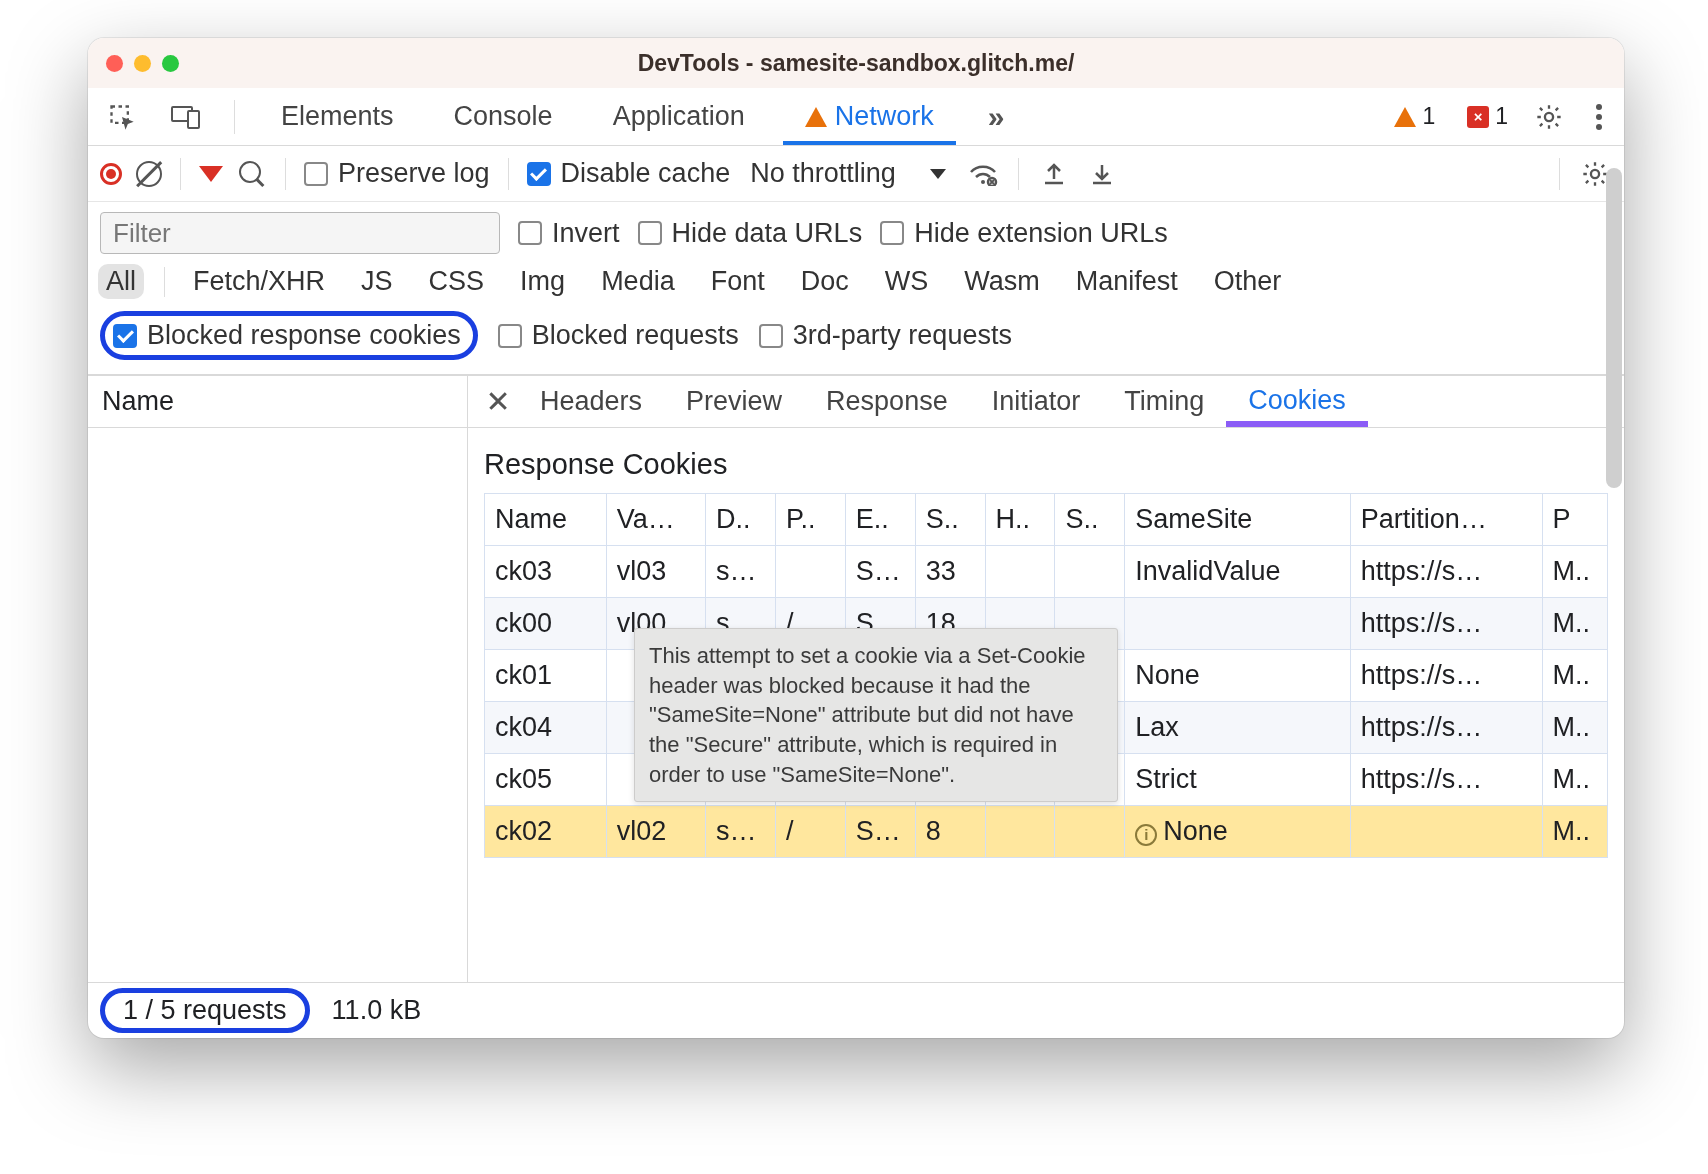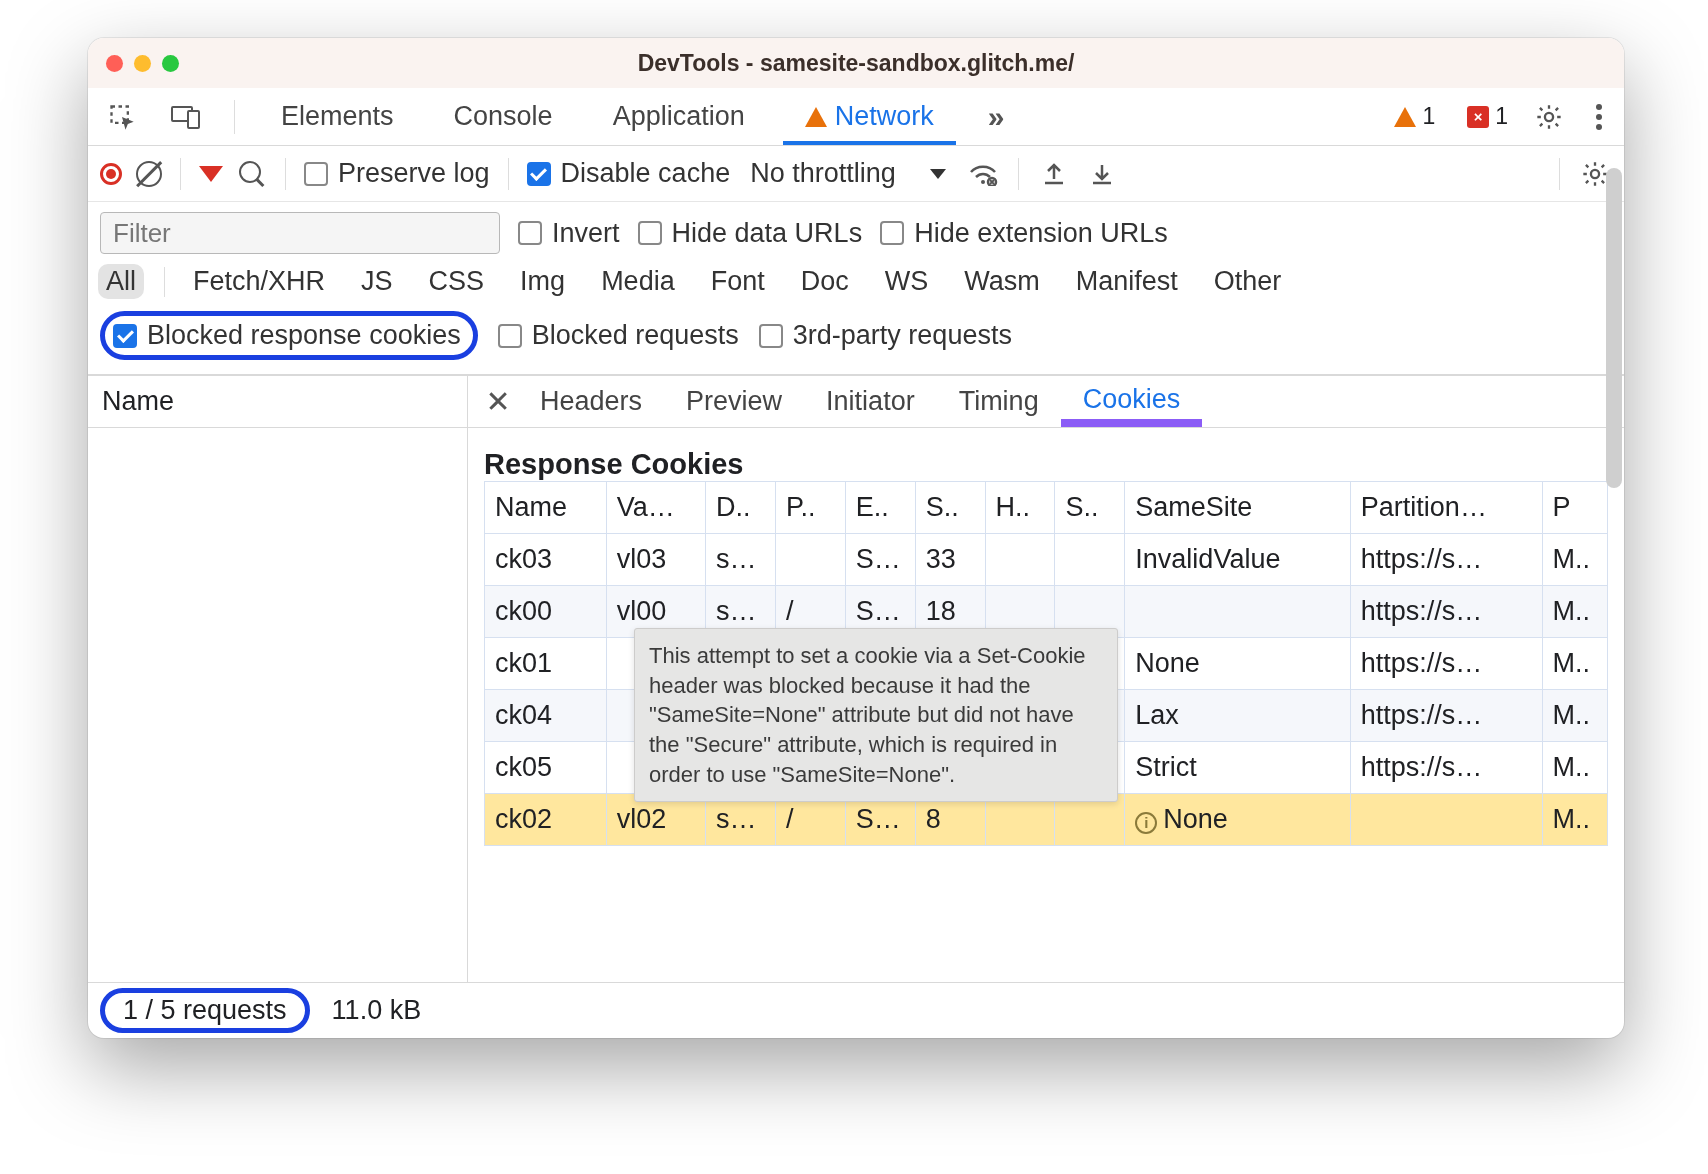--- a/index.html
+++ b/index.html
@@ -232,23 +232,23 @@
     flex-shrink: 0;
   }
   .close-x {
     width:40px; height:40px; display:flex; align-items:center; justify-content:center;
     font-size: 30px; color:#555; cursor:pointer;
   }
   .dtab {
     padding: 0 22px; height:100%; display:flex; align-items:center;
     font-size: 27px; color:#444; cursor:pointer;
   }
-  .dtab.active { color:#1a73e8; border-bottom:8px solid #8b5cf6; padding-top:4px; }
+  .dtab.active { color:#1a73e8; border-bottom:6px solid #8b5cf6; padding-top:4px; }
   .detail-body { padding: 20px 16px 10px 16px; overflow:hidden; position:relative; flex:1; min-height:0; }
-  .section-title { font-size: 29px; font-weight: 700; margin-bottom: 0; }
+  .section-title { font-size: 29px; font-weight: 400; margin-bottom: 12px; }
   
   .ck-table { width: 100%; border-collapse: collapse; table-layout: fixed; }
   .ck-table th, .ck-table td {
     border: 1px solid #d6e0f0; padding: 8px 10px; font-size: 27px;
     text-align:left; overflow:hidden; white-space:nowrap; text-overflow: ellipsis;
     font-weight: 400; height: 52px;
   }
   .ck-table th { background:#fff; }
   .ck-table tr:nth-child(even) td { background: #f5f7fb; }
   .ck-table tr:nth-child(odd) td { background: #fff; }
@@ -455,20 +455,21 @@
   <div class="maingrid">
     <div class="leftcol">
       <div class="colhead">Name</div>
     </div>
 
     <div class="rightcol">
       <div class="detail-tabs">
         <div class="close-x">✕</div>
         <div class="dtab">Headers</div>
         <div class="dtab">Preview</div>
+        <div class="dtab">Response</div>
         <div class="dtab">Initiator</div>
         <div class="dtab">Timing</div>
         <div class="dtab active">Cookies</div>
       </div>
       <div class="detail-body">
         <div class="section-title">Response Cookies</div>
         <table class="ck-table">
           <colgroup id="ck-colgroup">
               <col style="width: 108px;">
               <col style="width: 88px;">

